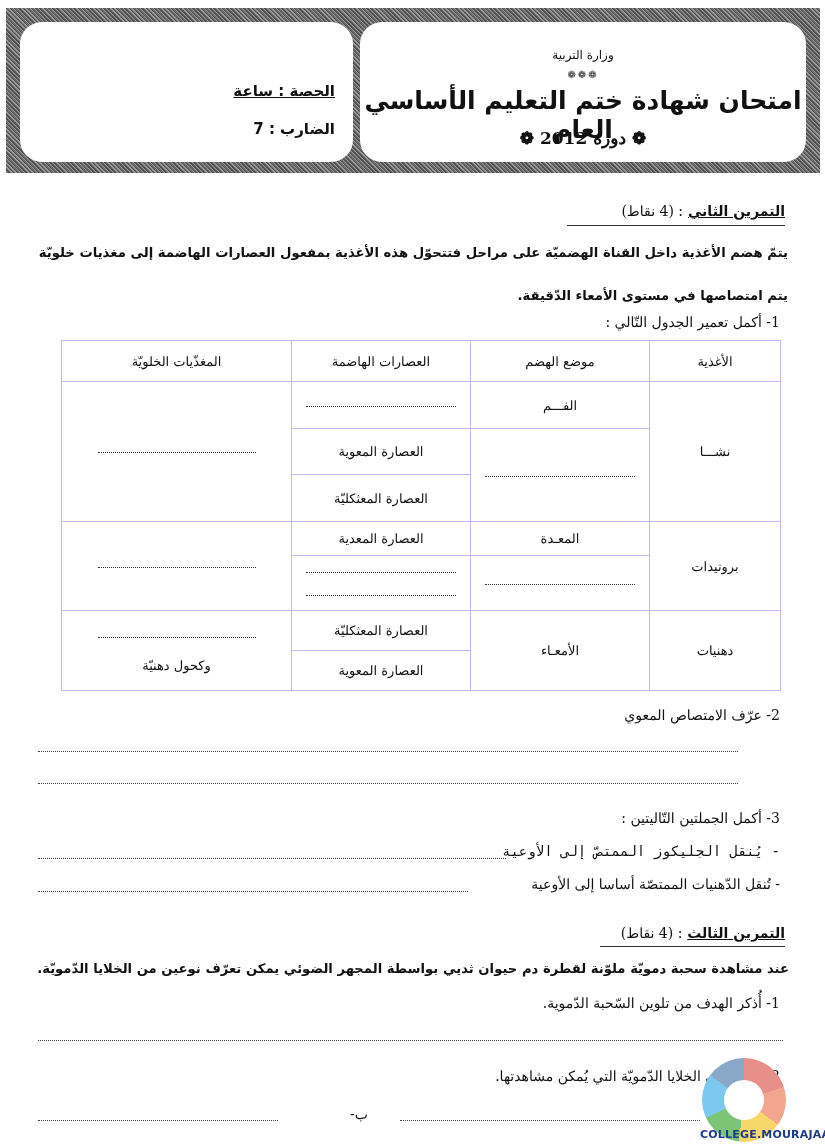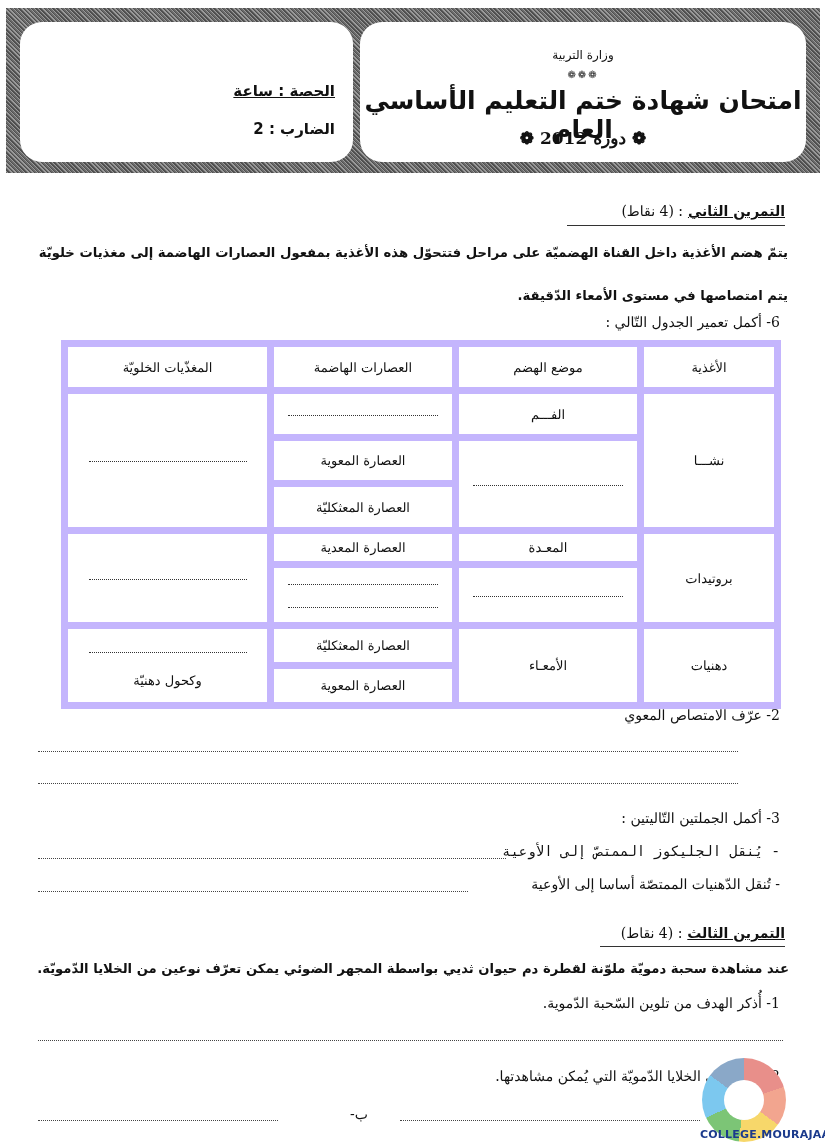--- a/index.html
+++ b/index.html
@@ -23,57 +23,57 @@
   .session { font-family:"DejaVu Serif", serif; font-weight:bold; font-size:17px; position:absolute; width:100%; top:106px; }
   .line { position:absolute; right:40px; white-space:nowrap; direction:rtl; }
   .ex-title { font-family:"DejaVu Sans", sans-serif; font-weight:bold; font-size:14px; }
   .ex-title .u { text-decoration:underline; }
   .ex-title .pts { font-family:"DejaVu Serif", serif; font-weight:normal; font-size:14px; }
   .para { font-family:"DejaVu Sans", sans-serif; font-weight:bold; font-size:13.2px; }
   .q { font-family:"DejaVu Serif", serif; font-size:14px; }
 
   table.digest { position:absolute; left:61px; top:340px; width:720px; border-collapse:collapse; direction:rtl;
      font-family:"DejaVu Serif", serif; font-size:13px; }
-  table.digest td, table.digest th { border:7px solid #c4b5fd; text-align:center; padding:0; font-weight:normal;margin-top:12px; }
+  table.digest td, table.digest th { border:1px solid #c4b5fd; text-align:center; padding:0; font-weight:normal;margin-top:12px; }
   table.digest th { height:40px; }
   .dots { display:inline-block; border-bottom:1.5px dotted #333; width:150px; height:0; vertical-align:middle; }
   .dots.w160 { width:158px; }
   .fill { position:absolute; height:0; border-bottom:1.5px dotted #444; }
   .logo { position:absolute; left:702px; top:1058px; width:84px; height:84px; border-radius:50%;
      background:conic-gradient(#e88f8a 0 20%, #f2a58f 20% 35%, #f7d76a 35% 52%, #7cc576 52% 68%, #7cc8ef 68% 85%, #8aa8c8 85% 100%); }
   .logo-hole { position:absolute; left:22px; top:22px; width:40px; height:40px; border-radius:50%; background:#fff; }
   .logo-text { position:absolute; left:700px; top:1128px; font-family:"DejaVu Sans", sans-serif; font-weight:bold;
      font-size:11px; color:#1b3a8c; letter-spacing:0.2px; }
 </style>
 </head>
 <body>
 
 <div class="header-band"></div>
 
 <div class="box box-left">
   <div class="row r2">الحصة : ساعة</div>
-  <div class="row r3">الضارب : 2</div>
+  <div class="row r3">الضارب : 7</div>
 </div>
 
 <div class="box box-right">
   <div class="min">وزارة التربية</div>
   <div class="stars">❁❁❁</div>
   <div class="exam-title">امتحان شهادة ختم التعليم الأساسي العام</div>
   <div class="session">❁ دورة 2012 ❁</div>
 </div>
 
 <div class="line ex-title" style="top:203px;">
   <span class="u">التمرين الثاني</span>
   <span class="pts">: (4 نقاط)</span>
 </div>
 <div class="fill" style="left:567px; top:225px; width:218px; border-bottom:1px solid #333;"></div>
 
 <div class="line para" style="top:245px; right:37px;">يتمّ هضم الأغذية داخل القناة الهضميّة على مراحل فتتحوّل هذه الأغذية بمفعول العصارات الهاضمة إلى مغذيات خلويّة</div>
 <div class="line para" style="top:288px; right:37px;text-align:right;">يتم امتصاصها في مستوى الأمعاء الدّقيقة.</div>
-<div class="line q" style="top:314px; right:45px;">6- أكمل تعمير الجدول التّالي :</div>
+<div class="line q" style="top:314px; right:45px;">1- أكمل تعمير الجدول التّالي :</div>
 
 <table class="digest">
   <tbody>
       <tr>
     <th style="width:130px;">الأغذية</th>
     <th style="width:178px;">موضع الهضم</th>
     <th style="width:178px;">العصارات الهاضمة</th>
     <th>المغذّيات الخلويّة</th>
   </tr>
 

